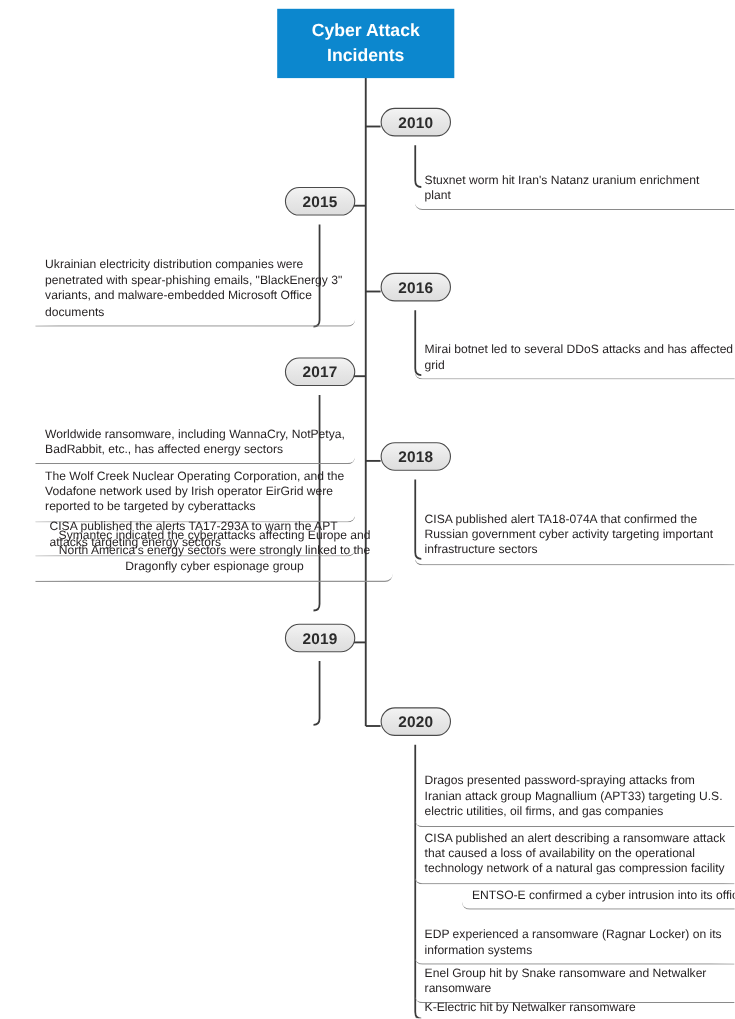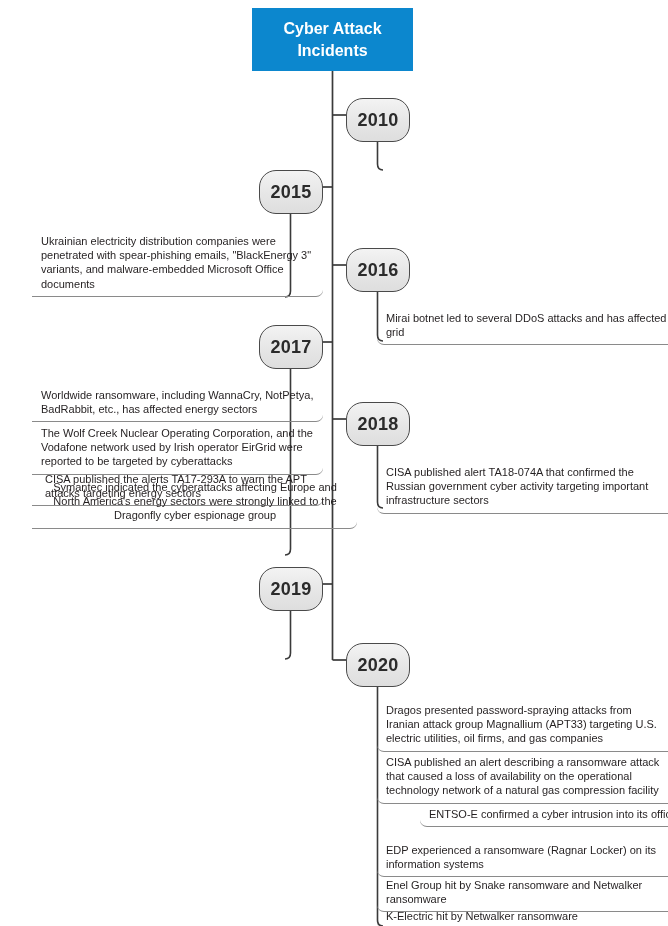--- a/index.html
+++ b/index.html
@@ -45,27 +45,27 @@
     justify-content: center;
     text-align: center;
     box-sizing: border-box;
     padding: 0 6px;
   }
 
   
   .year-node {
     position: absolute;
     width: 64px;
-    height: 44px;
+    height: 26px;
     box-sizing: border-box;
     border: 1.6px solid #4a4a4a;
     border-radius: 17px;
     background: linear-gradient(180deg, #f3f3f3 0%, #e6e6e6 55%, #dedede 100%);
     color: #2b2b2b;
-    font-size: 18px;
+    font-size: 14px;
     font-weight: bold;
     display: flex;
     align-items: center;
     justify-content: center;
     letter-spacing: .2px;
   }
 
   
   .leaf {
     position: absolute;
@@ -139,20 +139,21 @@
   <div class="year-node" style="left:346px; top:248px;">2016</div>
 
   <div class="year-node" style="left:259px; top:325px;">2017</div>
 
   <div class="year-node" style="left:346px; top:402px;">2018</div>
 
   <div class="year-node" style="left:259px; top:567px;">2019</div>
 
   <div class="year-node" style="left:346px; top:643px;">2020</div>
 
+  <div class="leaf right" style="left:377px; top:151px; width:291px;">Stuxnet worm hit Iran's Natanz uranium enrichment plant</div>
 
   <div class="leaf left" style="left:0px; top:228px; width:291px;">Ukrainian electricity distribution companies were penetrated with spear-phishing emails, "BlackEnergy 3" variants, and malware-embedded Microsoft Office documents</div>
 
   <div class="leaf right" style="left:377px; top:305px; width:347px;">Mirai botnet led to several DDoS attacks and has affected the smart grid</div>
 
   <div class="leaf left" style="left:0px; top:382px; width:291px;">Worldwide ransomware, including WannaCry, NotPetya, BadRabbit, etc., has affected energy sectors</div>
   <div class="leaf left" style="left:0px; top:420px; width:291px;">The Wolf Creek Nuclear Operating Corporation, and the Vodafone network used by Irish operator EirGrid were reported to be targeted by cyberattacks</div>
   <div class="leaf left" style="left:0px; top:466px; width:291px;padding-left:13px;">CISA published the alerts TA17-293A to warn the APT attacks targeting energy sectors</div>
   <div class="leaf left" style="left:0px; top:474px; width:325px;text-align:center;">Symantec indicated the cyberattacks affecting Europe and North America's energy sectors were strongly linked to the Dragonfly cyber espionage group</div>
 

